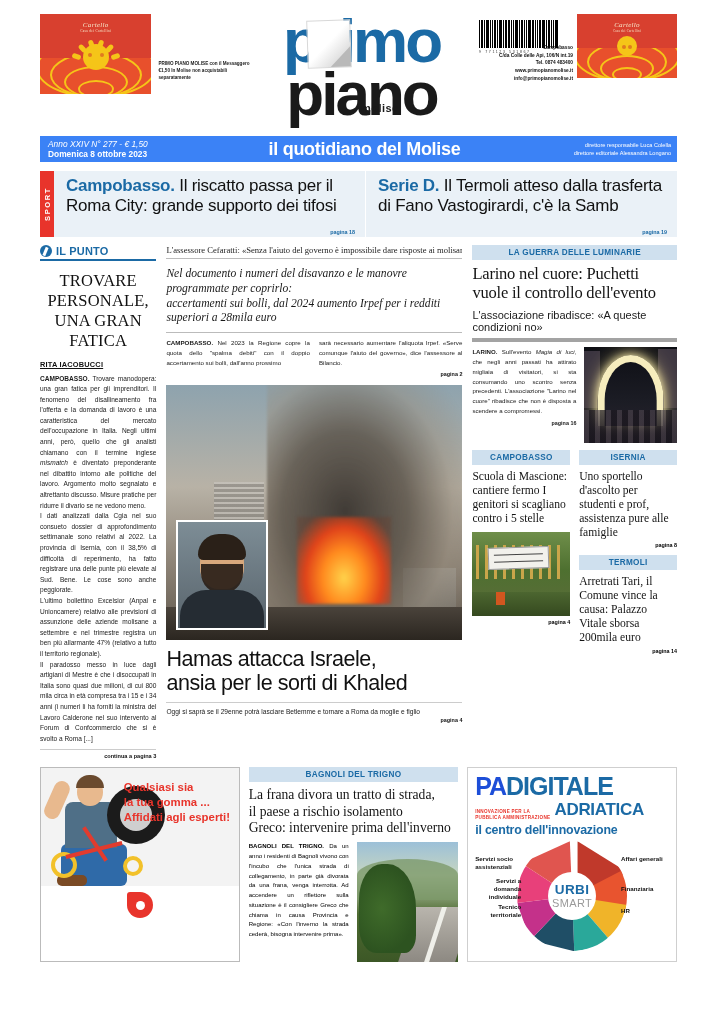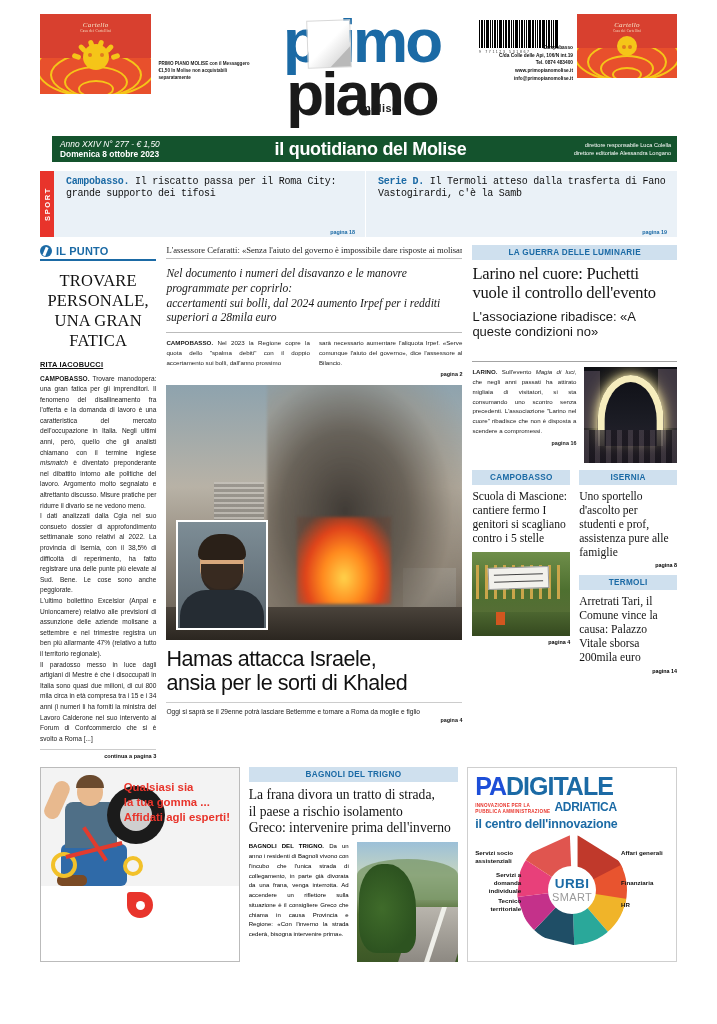--- a/index.html
+++ b/index.html
@@ -34,34 +34,34 @@
   .mh-right { width:198px; padding-top:4px; font-size:4.8px; text-align:right; color:#111; }
   .barcode { display:flex; gap:1px; height:30px; align-items:flex-end; justify-content:flex-start; margin-bottom:2px;}
   .barcode i { display:block; background:#000; height:28px; }
   .bc-digits { font-size:3.6px; letter-spacing:1.6px; color:#333; text-align:left; margin-bottom:5px;}
   .mh-right .line { line-height:1.6; font-weight:600; }
   .mh-right .web { font-weight:bold; }
   .sole-box.small { width:100px; height:64px; position:absolute; right:0; top:14px;}
   .mh-addr { position:absolute; right:104px; top:44px; width:96px; text-align:right; font-size:4.8px; line-height:1.62; font-weight:600;}
 
   
-  .bluebar { display:flex; height:26px; background:#14532d; color:#fff; align-items:center; margin-top:4px;margin-left:12px;}
+  .bluebar { display:flex; height:26px; background:#3b82f6; color:#fff; align-items:center; margin-top:4px;}
   .bluebar .issue { width:210px; padding-left:8px; font-size:8.4px; font-style:italic; line-height:1.25;}
   .bluebar .issue b{font-style:normal;}
   .bluebar .tagline { flex:1; text-align:center; font-size:18px; font-weight:bold; letter-spacing:-.3px;}
   .bluebar .dirs { width:198px; text-align:right; padding-right:6px; font-size:5.6px; line-height:1.5;}
 
   
   .sport { display:flex; margin-top:9px; height:66px; }
   .sport-tab { width:14px; background:#e8342b; color:#fff; position:relative; }
   .sport-tab span { position:absolute; left:50%; top:50%; transform:translate(-50%,-50%) rotate(-90deg); font-size:7.5px; font-weight:bold; letter-spacing:1.6px; white-space:nowrap;}
   .sport-cols { flex:1; background:#eaf1f7; display:flex; }
   .sport-col { flex:1; padding:5px 10px 3px 12px; position:relative; border-right:1px solid #fff;}
   .sport-col:last-child{border-right:none;}
-  .sport-col p { font-family:Liberation Mono, monospace; font-size:10px; line-height:1.16; color:#111; letter-spacing:-.25px;}
+  .sport-col p { font-family:Liberation Sans, sans-serif; font-size:17px; line-height:1.16; color:#111; letter-spacing:-.25px;}
   .sport-col b { color:#1b6aa5; }
   .sport-pg { position:absolute; right:10px; bottom:2px; font-size:5.4px; font-weight:bold; color:#1b6aa5;}
 
   
   .grid { display:flex; margin-top:8px; gap:10px; }
   .col-left { width:124px; }
   .col-mid  { width:296px; }
   .col-right{ width:218px; }
 
   
@@ -101,21 +101,21 @@
   .in-hair { position:absolute; left:50%; top:12%; transform:translateX(-50%); width:48px;height:26px;background:#2a2018;border-radius:24px 24px 6px 6px;}
   .in-beard{ position:absolute; left:50%; top:40%; transform:translateX(-50%); width:42px;height:30px;background:#2a2018;border-radius:0 0 22px 22px; opacity:.92;}
   .in-body { position:absolute; left:50%; bottom:0; transform:translateX(-50%); width:84px;height:38px;background:#252c33;border-radius:26px 26px 0 0;}
 
   .hamas-head { font-family:"Liberation Sans", sans-serif; font-size:21.5px; line-height:1.14; color:#111; margin-top:7px; letter-spacing:-.45px;}
   .hamas-sub { font-size:6.6px; color:#1a1a1a; margin-top:6px; border-top:1px solid #ccc; padding-top:5px;}
 
   
   .secbar { background:#cfe0ee; color:#1b6aa5; font-size:8.2px; font-weight:bold; text-align:center; padding:3px 0; letter-spacing:.3px;}
   .r-head { font-family:"Liberation Serif", serif; font-size:16.5px; line-height:1.15; color:#141414; margin-top:5px; letter-spacing:-.2px;}
-  .r-sub { font-size:13px; color:#1a1a1a; margin-top:6px; border-bottom:1px solid #a3a3a3; padding-bottom:22px;}
+  .r-sub { font-size:11px; color:#1a1a1a; margin-top:6px; border-bottom:4px solid #a3a3a3; padding-bottom:5px;}
   .r-flex { display:flex; gap:8px; margin-top:5px;}
   .r-text { width:104px; font-size:6.1px; line-height:1.62; text-align:justify; color:#1a1a1a;}
   .r-text b{font-weight:bold;} .r-text i{font-style:italic;}
   .r-photo { flex:1; height:96px; position:relative; overflow:hidden; background:#14151c;}
   .lum-bg{position:absolute;inset:0;background:linear-gradient(180deg,#0d0e14 0%, #1b1c24 55%, #2a2530 100%);}
   .lum-arch{position:absolute;left:50%;top:8%;transform:translateX(-50%);width:72%;height:74%;border:7px solid #f6edbd;border-bottom:none;border-radius:50% 50% 0 0 / 64% 64% 0 0;box-shadow:0 0 10px #fff3b0,0 0 22px rgba(255,230,140,.6);}
   .lum-bld{position:absolute;left:0;top:4%;width:17%;height:60%;background:#3a3440;}
   .lum-bld2{position:absolute;right:0;top:2%;width:20%;height:62%;background:#3e3742;}
   .lum-crowd{position:absolute;left:0;bottom:0;width:100%;height:34%;background:linear-gradient(180deg,rgba(20,18,24,.3),#151219);}
   .lum-crowd:after{content:"";position:absolute;inset:0;background:repeating-linear-gradient(90deg, rgba(90,80,90,.5) 0 5px, rgba(30,26,34,.6) 5px 11px);}
@@ -166,21 +166,21 @@
   .bgp-hill{position:absolute;left:0;top:14%;width:100%;height:34%;background:#7d9a6a;border-radius:50% 50% 0 0/40% 40% 0 0;opacity:.8;}
   .bgp-tree{position:absolute;left:2%;top:18%;width:56%;height:74%;background:radial-gradient(ellipse at 40% 50%, #3f6b2a 0%, #2d5320 70%);border-radius:40% 50% 20% 30%;}
   .bgp-road{position:absolute;right:-6%;bottom:0;width:56%;height:46%;background:linear-gradient(180deg,#b9b5ad,#8d8982);transform:skewX(-18deg);}
   .bgp-edge{position:absolute;right:20%;bottom:0;width:5%;height:46%;background:#efefe9;transform:skewX(-18deg);}
 
   .ad-right { width:215px; border:1px solid #cfcfcf; background:#fff; padding:6px 7px 8px; position:relative; overflow:hidden;}
   .pad-title { font-size:25px; font-weight:bold; letter-spacing:-1px; line-height:1;}
   .pad-title .pa { color:#1d4ed8; } .pad-title .dig { color:#1b6aa5; }
   .pad-row { display:flex; align-items:flex-end; gap:4px; margin-top:1px;}
   .pad-inn { font-size:4.6px; font-weight:bold; color:#e8342b; line-height:1.25; letter-spacing:.3px;}
-  .pad-adr { font-size:12px; font-weight:bold; color:#1b6aa5; letter-spacing:-.3px;}
+  .pad-adr { font-size:17px; font-weight:bold; color:#1b6aa5; letter-spacing:-.3px;}
   .pad-centro { font-size:12.4px; font-weight:bold; color:#e8342b; margin-top:3px; letter-spacing:-.2px;}
   .pad-centro span { color:#1b6aa5; }
   .wheel-wrap { position:relative; height:112px; margin-top:4px;}
   .wheel { position:absolute; left:50%; top:0; transform:translateX(-50%); width:110px; height:110px; border-radius:50%; }
   .wheel .seg { position:absolute; left:0; top:0; width:110px; height:110px; border-radius:50%; clip-path: polygon(50% 50%, 50% 0, 85.4% 14.6%); }
   .hub { position:absolute; left:50%; top:50%; transform:translate(-50%,-50%); width:48px;height:48px;background:#fff;border-radius:50%; text-align:center; padding-top:11px;}
   .hub .u { font-size:13.5px; font-weight:bold; color:#1b6aa5; letter-spacing:.4px; line-height:1;}
   .hub .s { font-size:11px; color:#9a9a9a; letter-spacing:.4px; line-height:1.1;}
   .wlabel { position:absolute; font-size:6.2px; font-weight:bold; color:#111; line-height:1.3;}
 </style>

